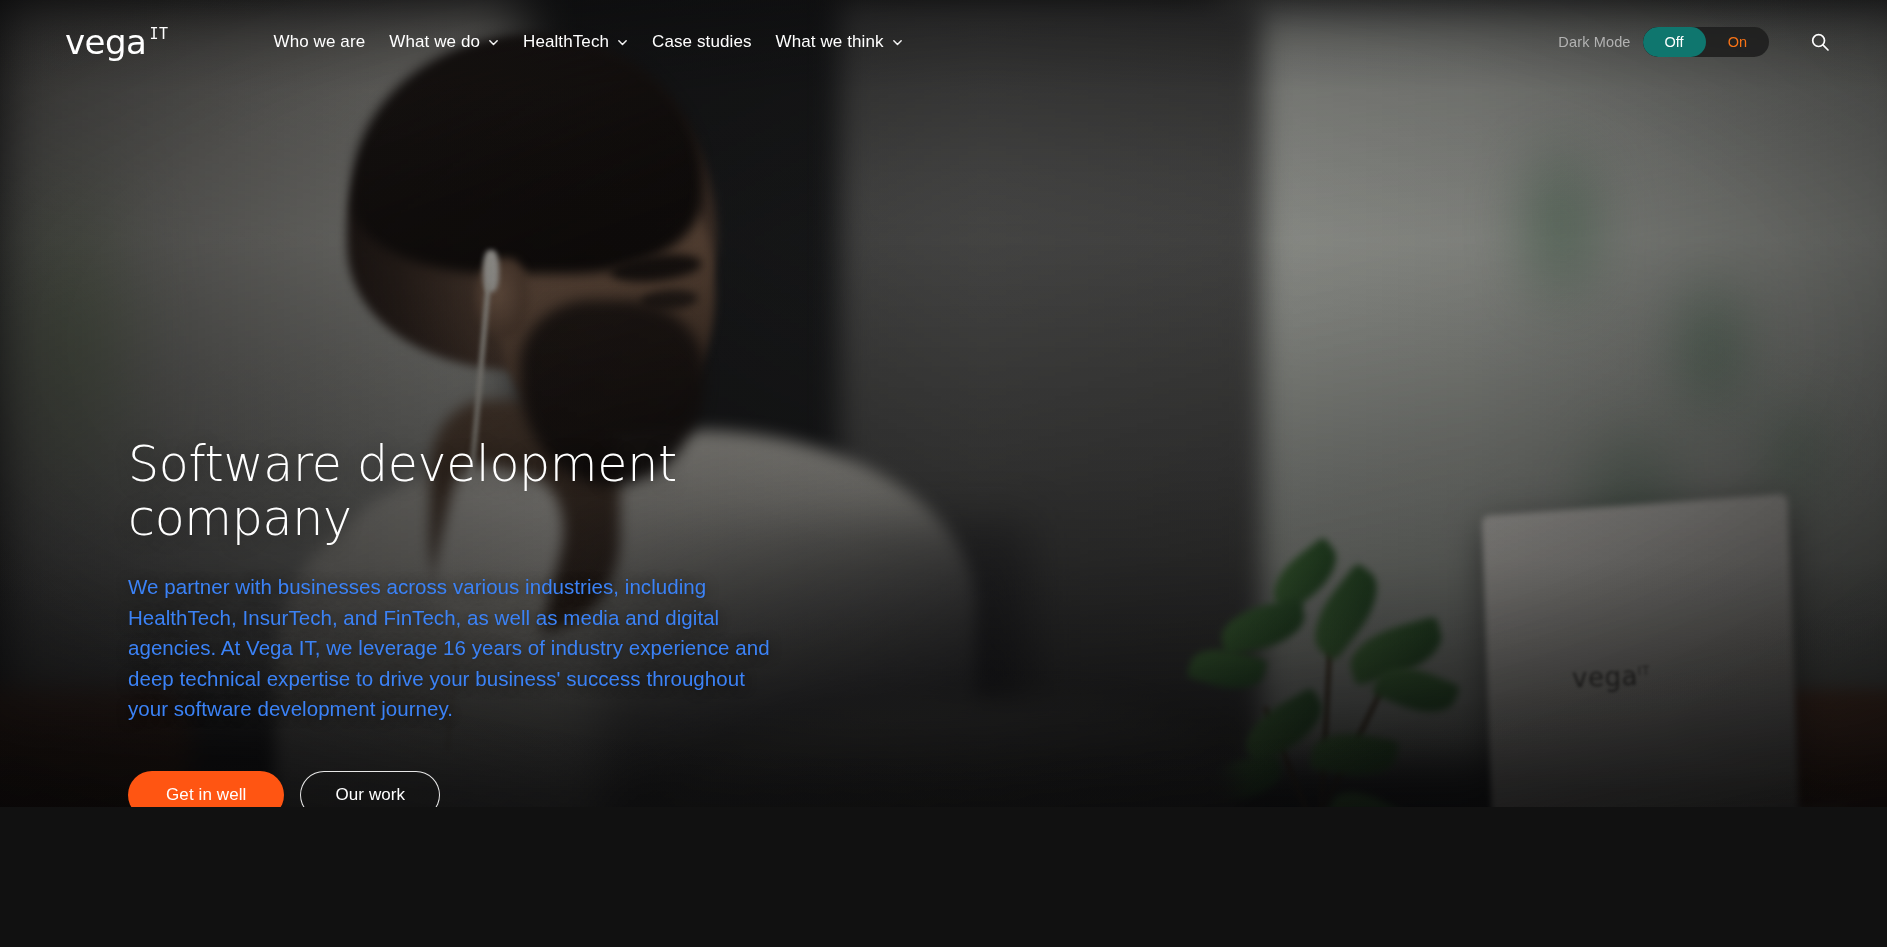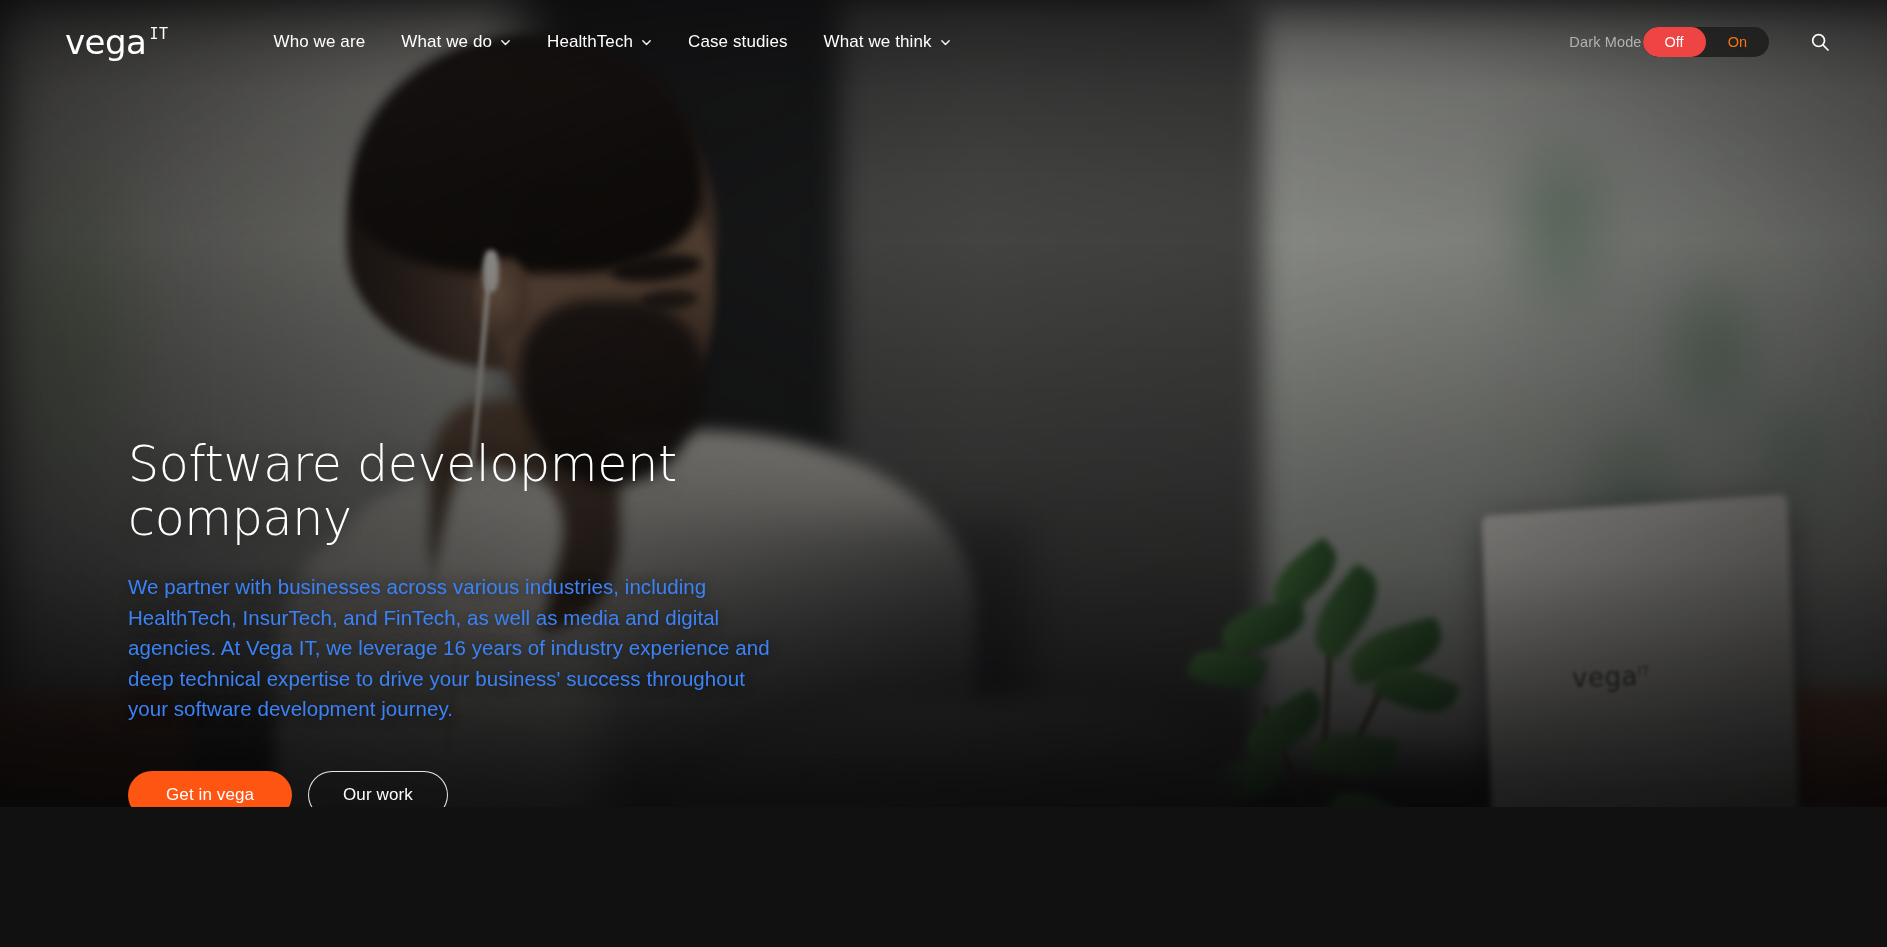--- a/index.html
+++ b/index.html
@@ -231,49 +231,49 @@
     font-family:"DejaVu Sans", sans-serif;
     font-size:34px; font-weight:400; line-height:1;
     letter-spacing:-.5px; color:#fff;
   }
   .logo-sup {
     font-family:"DejaVu Sans Mono", monospace;
     font-size:15px; font-weight:400; line-height:1;
     letter-spacing:.5px; margin-top:2px; margin-left:3px; color:#fff;
   }
 
-  .nav { display:flex; align-items:center; margin-left:103px; gap:32px; }
+  .nav { display:flex; align-items:center; margin-left:103px; gap:20px; }
   .nav-item {
     display:flex; align-items:center; gap:8px;
     color:#fff; font-size:17px; letter-spacing:.1px;
     cursor:pointer; white-space:nowrap;
     padding:6px 2px;
   }
   .chev { display:block; width:11px; height:11px; opacity:.95; }
 
   .header-right {
     margin-left:auto; margin-right:54px;
     display:flex; align-items:center; gap:38px;
   }
-  .dm-wrap { display:flex; align-items:center; gap:1px; }
+  .dm-wrap { display:flex; align-items:center; gap:12px; }
   .dm-label { color:#b2b2b2; font-size:14.5px; letter-spacing:.15px; }
   .dm-toggle {
     display:flex; align-items:center;
     background:rgba(30,30,30,.88);
     border-radius:20px; height:30px; padding:0;
     overflow:hidden; cursor:pointer;
   }
   .dm-seg {
     display:flex; align-items:center; justify-content:center;
     height:30px; padding:0 22px;
     font-size:14.5px; color:#f97316;
     border-radius:20px;
     cursor:pointer;
   }
-  .dm-seg.active { background:#ef4444; color:#fff; }
+  .dm-seg.active { background:#0f766e; color:#fff; }
 
   .search-btn {
     width:26px; height:26px; display:flex;
     align-items:center; justify-content:center; cursor:pointer;
   }
 
   
   .hero {
     position:absolute; left:128px; top:0;
     width:700px; z-index:30;
@@ -437,19 +437,19 @@
 
   <section class="hero">
 
     <h1 class="hero-title">Software development
 company</h1>
 
 
     <p class="hero-body">We partner with businesses across various industries, including HealthTech, InsurTech, and FinTech, as well as media and digital agencies. At Vega IT, we leverage 16 years of industry experience and deep technical expertise to drive your business' success throughout your software development journey.</p>
 
     <div class="hero-actions">
-      <button class="btn btn-primary">Get in vega</button>
+      <button class="btn btn-primary">Get in well</button>
       <button class="btn btn-ghost">Our work</button>
     </div>
 
   </section>
 
 </div>
 
 </body></html>

